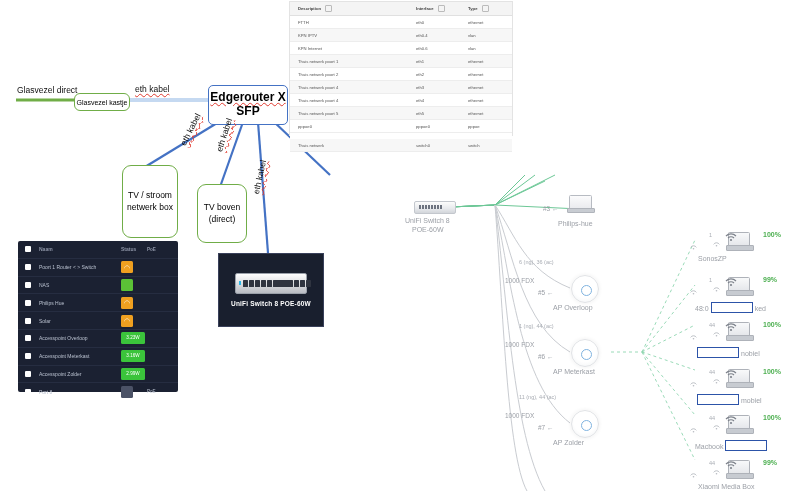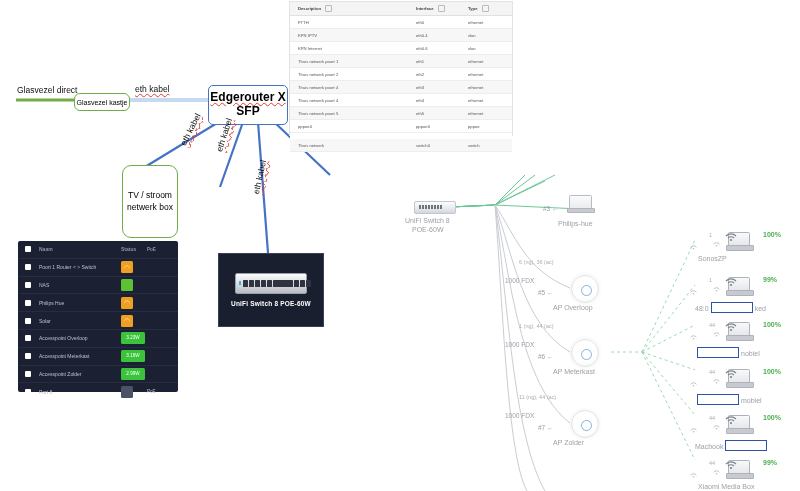--- a/index.html
+++ b/index.html
@@ -179,20 +179,21 @@
       <div>SFP</div>
     </div>
   </div>
 
   <div class="lbl spell rot" style="left:179px;top:143px;transform:rotate(-63deg);">eth kabel</div>
   <div class="lbl spell rot" style="left:215px;top:150px;transform:rotate(-72deg);">eth kabel</div>
   <div class="lbl spell rot" style="left:252px;top:193px;transform:rotate(-78deg);">eth kabel</div>
 
   <div class="box-green" style="left:122px;top:165px;width:48px;height:67px;padding:2px 3px;">TV / stroom netwerk box</div>
 
+  <div class="box-green" style="left:197px;top:184px;width:42px;height:57px;padding:0 3px;">TV boven (direct)</div>
 </div>
 
 <div id="switchcard">
   <div class="swimg">
     <span class="led"></span>
     <span class="ports">
         <i></i>
         <i></i>
         <i></i>
         <i></i>

